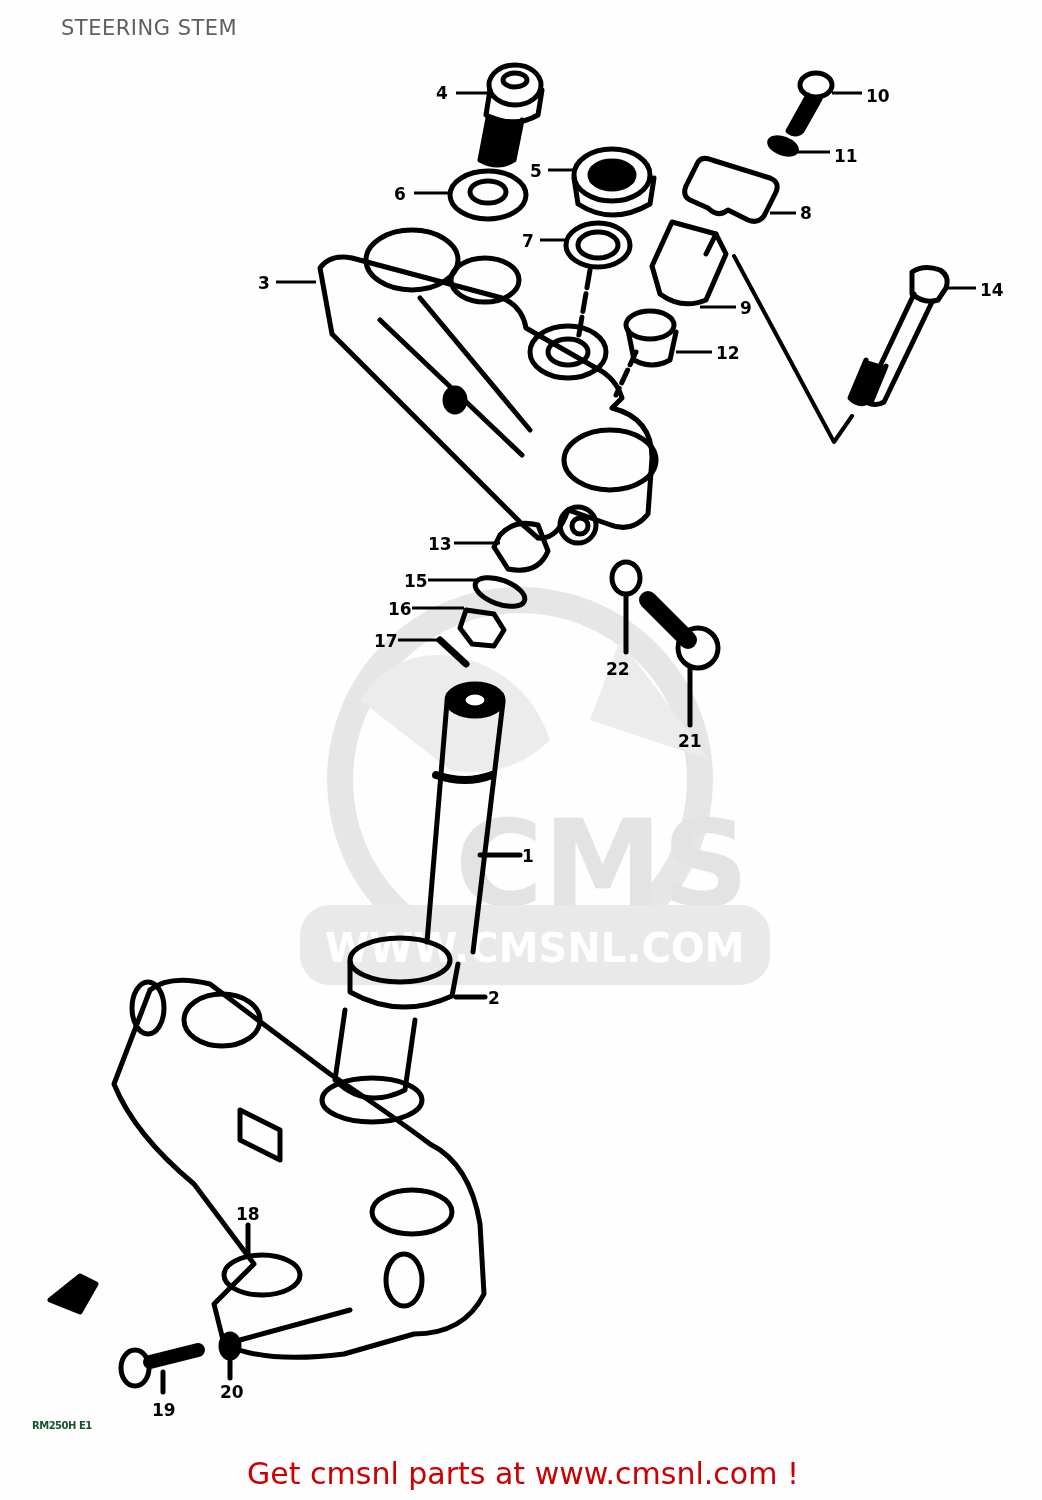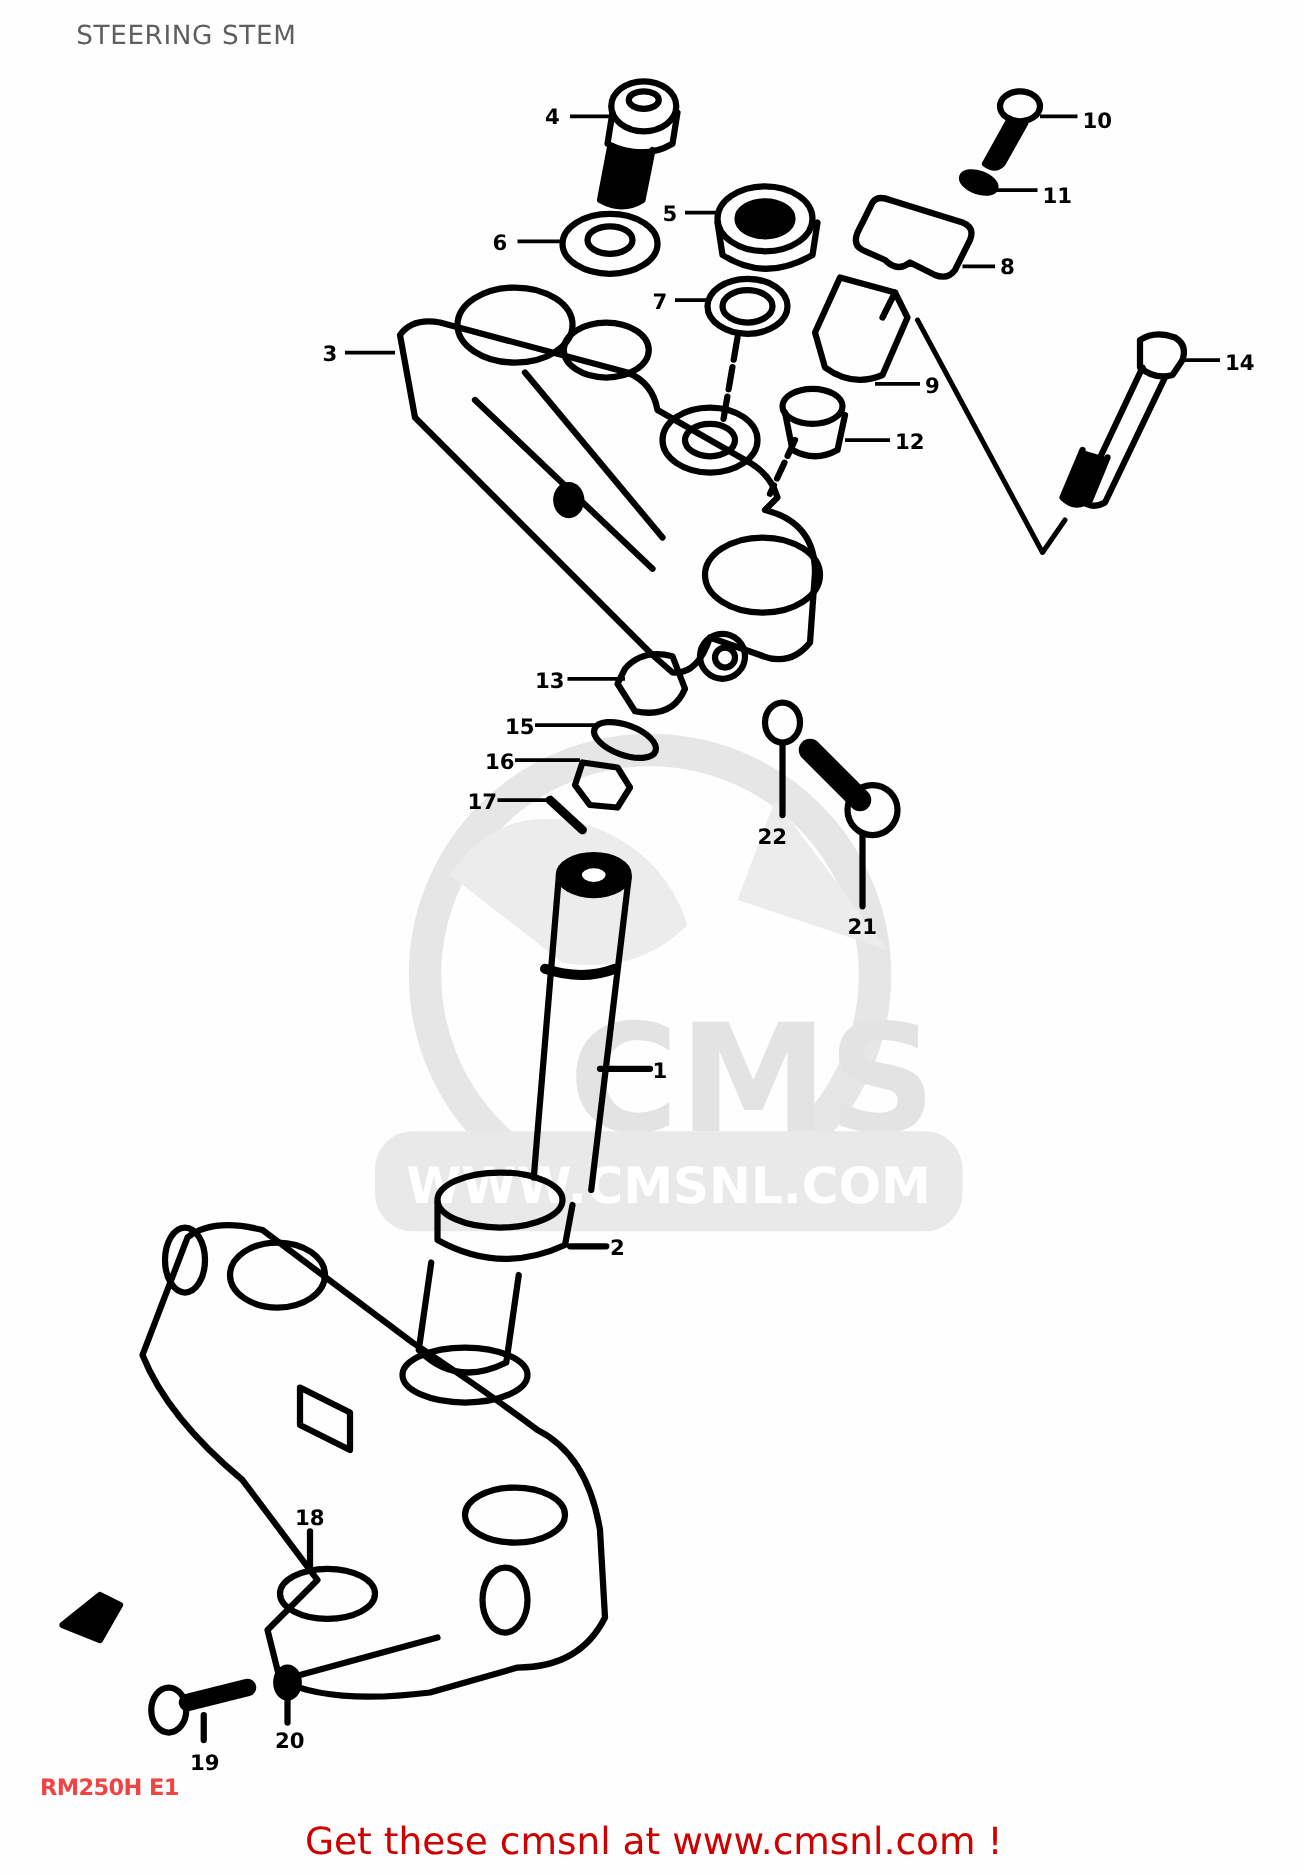--- a/index.html
+++ b/index.html
@@ -1,21 +1,21 @@
 <!DOCTYPE html>
 <html><head>
 <meta charset="utf-8">
 <style>
   html, body { margin: 0; padding: 0; background: #fdfefd; }
   body { width: 1042px; height: 1500px; position: relative; overflow: hidden; font-family: "DejaVu Sans", sans-serif; }
   .page-title { position: absolute; left: 21px; top: 16px; font-size: 21px; color: #5f5f5f; letter-spacing: 0.5px; font-family: "DejaVu Sans", sans-serif; margin-left: 40px; }
   .diagram { position: absolute; left: 0; top: 0; width: 1042px; height: 1500px; }
   .label { font-family: "DejaVu Sans", sans-serif; font-weight: bold; font-size: 17px; fill: #000; }
   .wm-text { font-family: "DejaVu Sans", sans-serif; font-weight: bold; fill: #e3e3e3; }
-  .code { position: absolute; left: 32px; top: 1420px; font-family: "DejaVu Sans", sans-serif; font-weight: bold; font-size: 18px; color: #ef4444; letter-spacing: -0.5px; }
+  .code { position: absolute; left: 32px; top: 1420px; font-family: "DejaVu Sans", sans-serif; font-weight: bold; font-size: 10px; color: #14532d; letter-spacing: -0.5px; }
   .cta { position: absolute; left: 0; width: 1042px; top: 1456px; text-align: center; font-family: "DejaVu Sans", sans-serif; font-size: 30px; color: #cc0000; text-decoration: none; }
   .cta span { display: inline-block; padding-left: 4px; }
 </style>
 </head>
 <body>
 
 <div class="page-title">STEERING STEM</div>
 
 <svg class="diagram" viewBox="0 0 1042 1500" xmlns="http://www.w3.org/2000/svg">
 
@@ -213,13 +213,13 @@
     <text class="label" x="236" y="1220">18</text>
     <text class="label" x="152" y="1416">19</text>
     <text class="label" x="220" y="1398">20</text>
     <text class="label" x="678" y="747">21</text>
     <text class="label" x="606" y="675">22</text>
   </g>
 </svg>
 
 <div class="code">RM250H E1</div>
 
-<a class="cta"><span>Get these cmsnl at www.cmsnl.com !</span></a>
+<a class="cta"><span>Get cmsnl parts at www.cmsnl.com !</span></a>
 
 </body></html>

